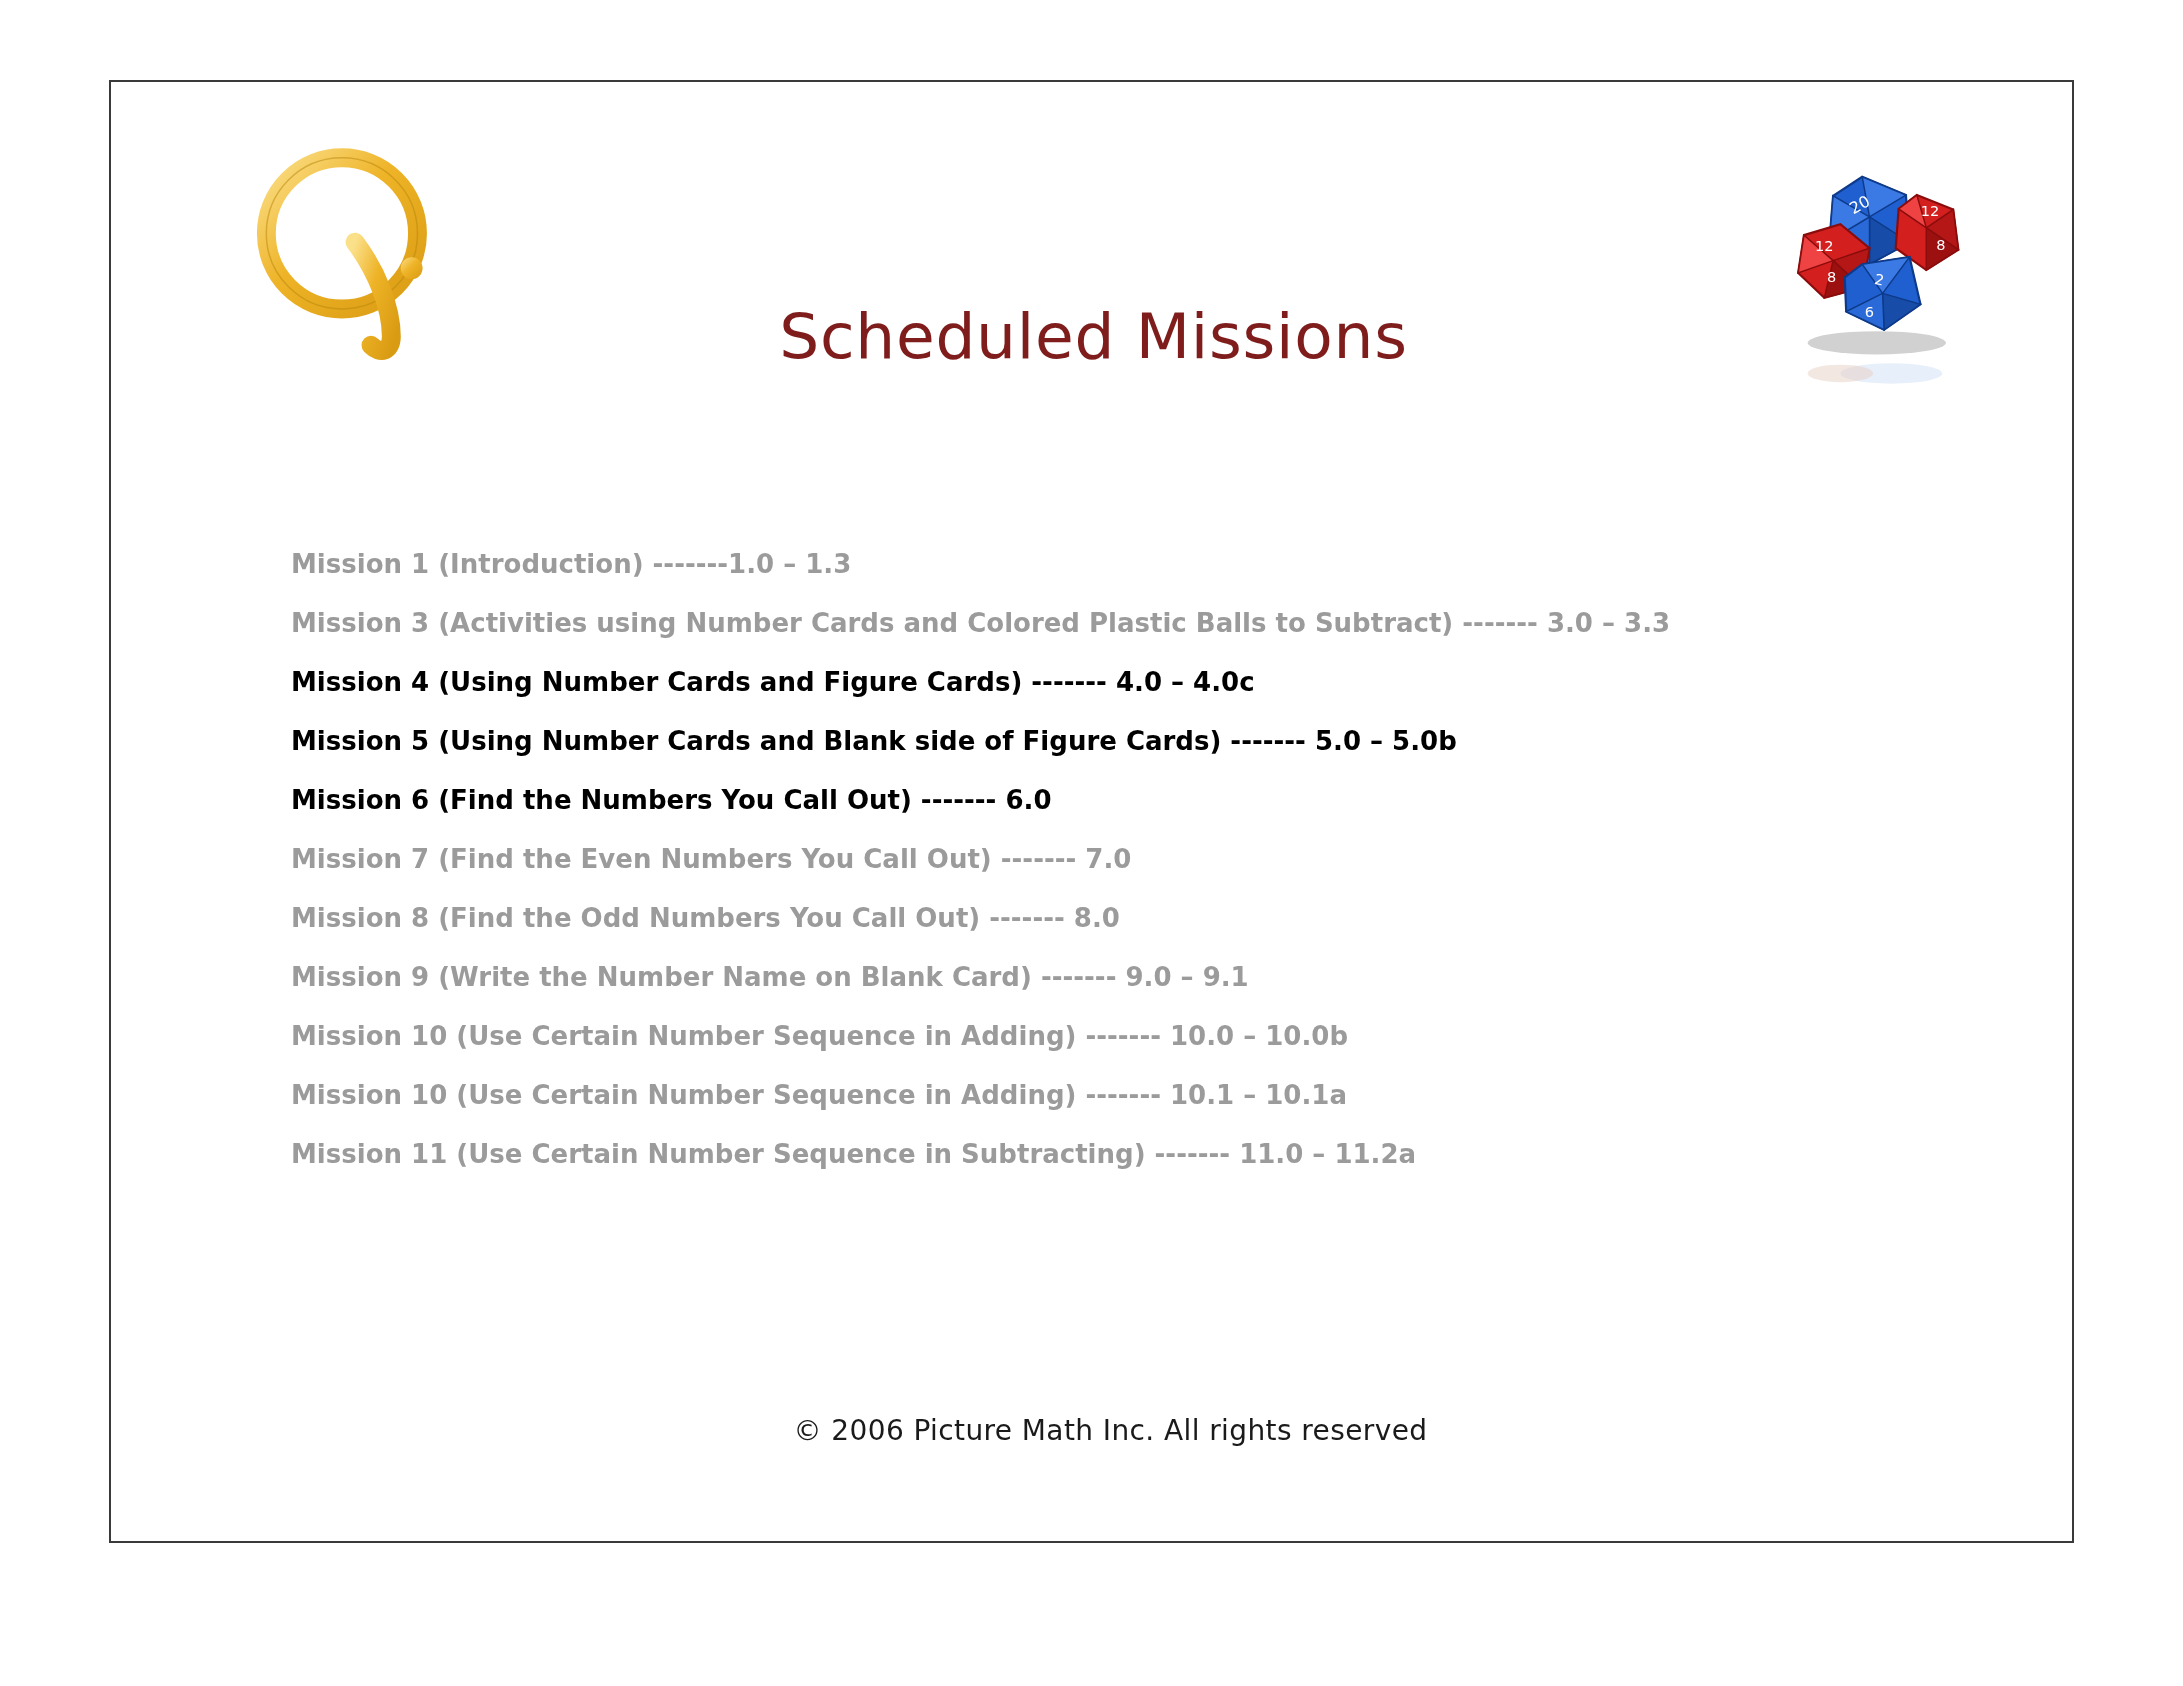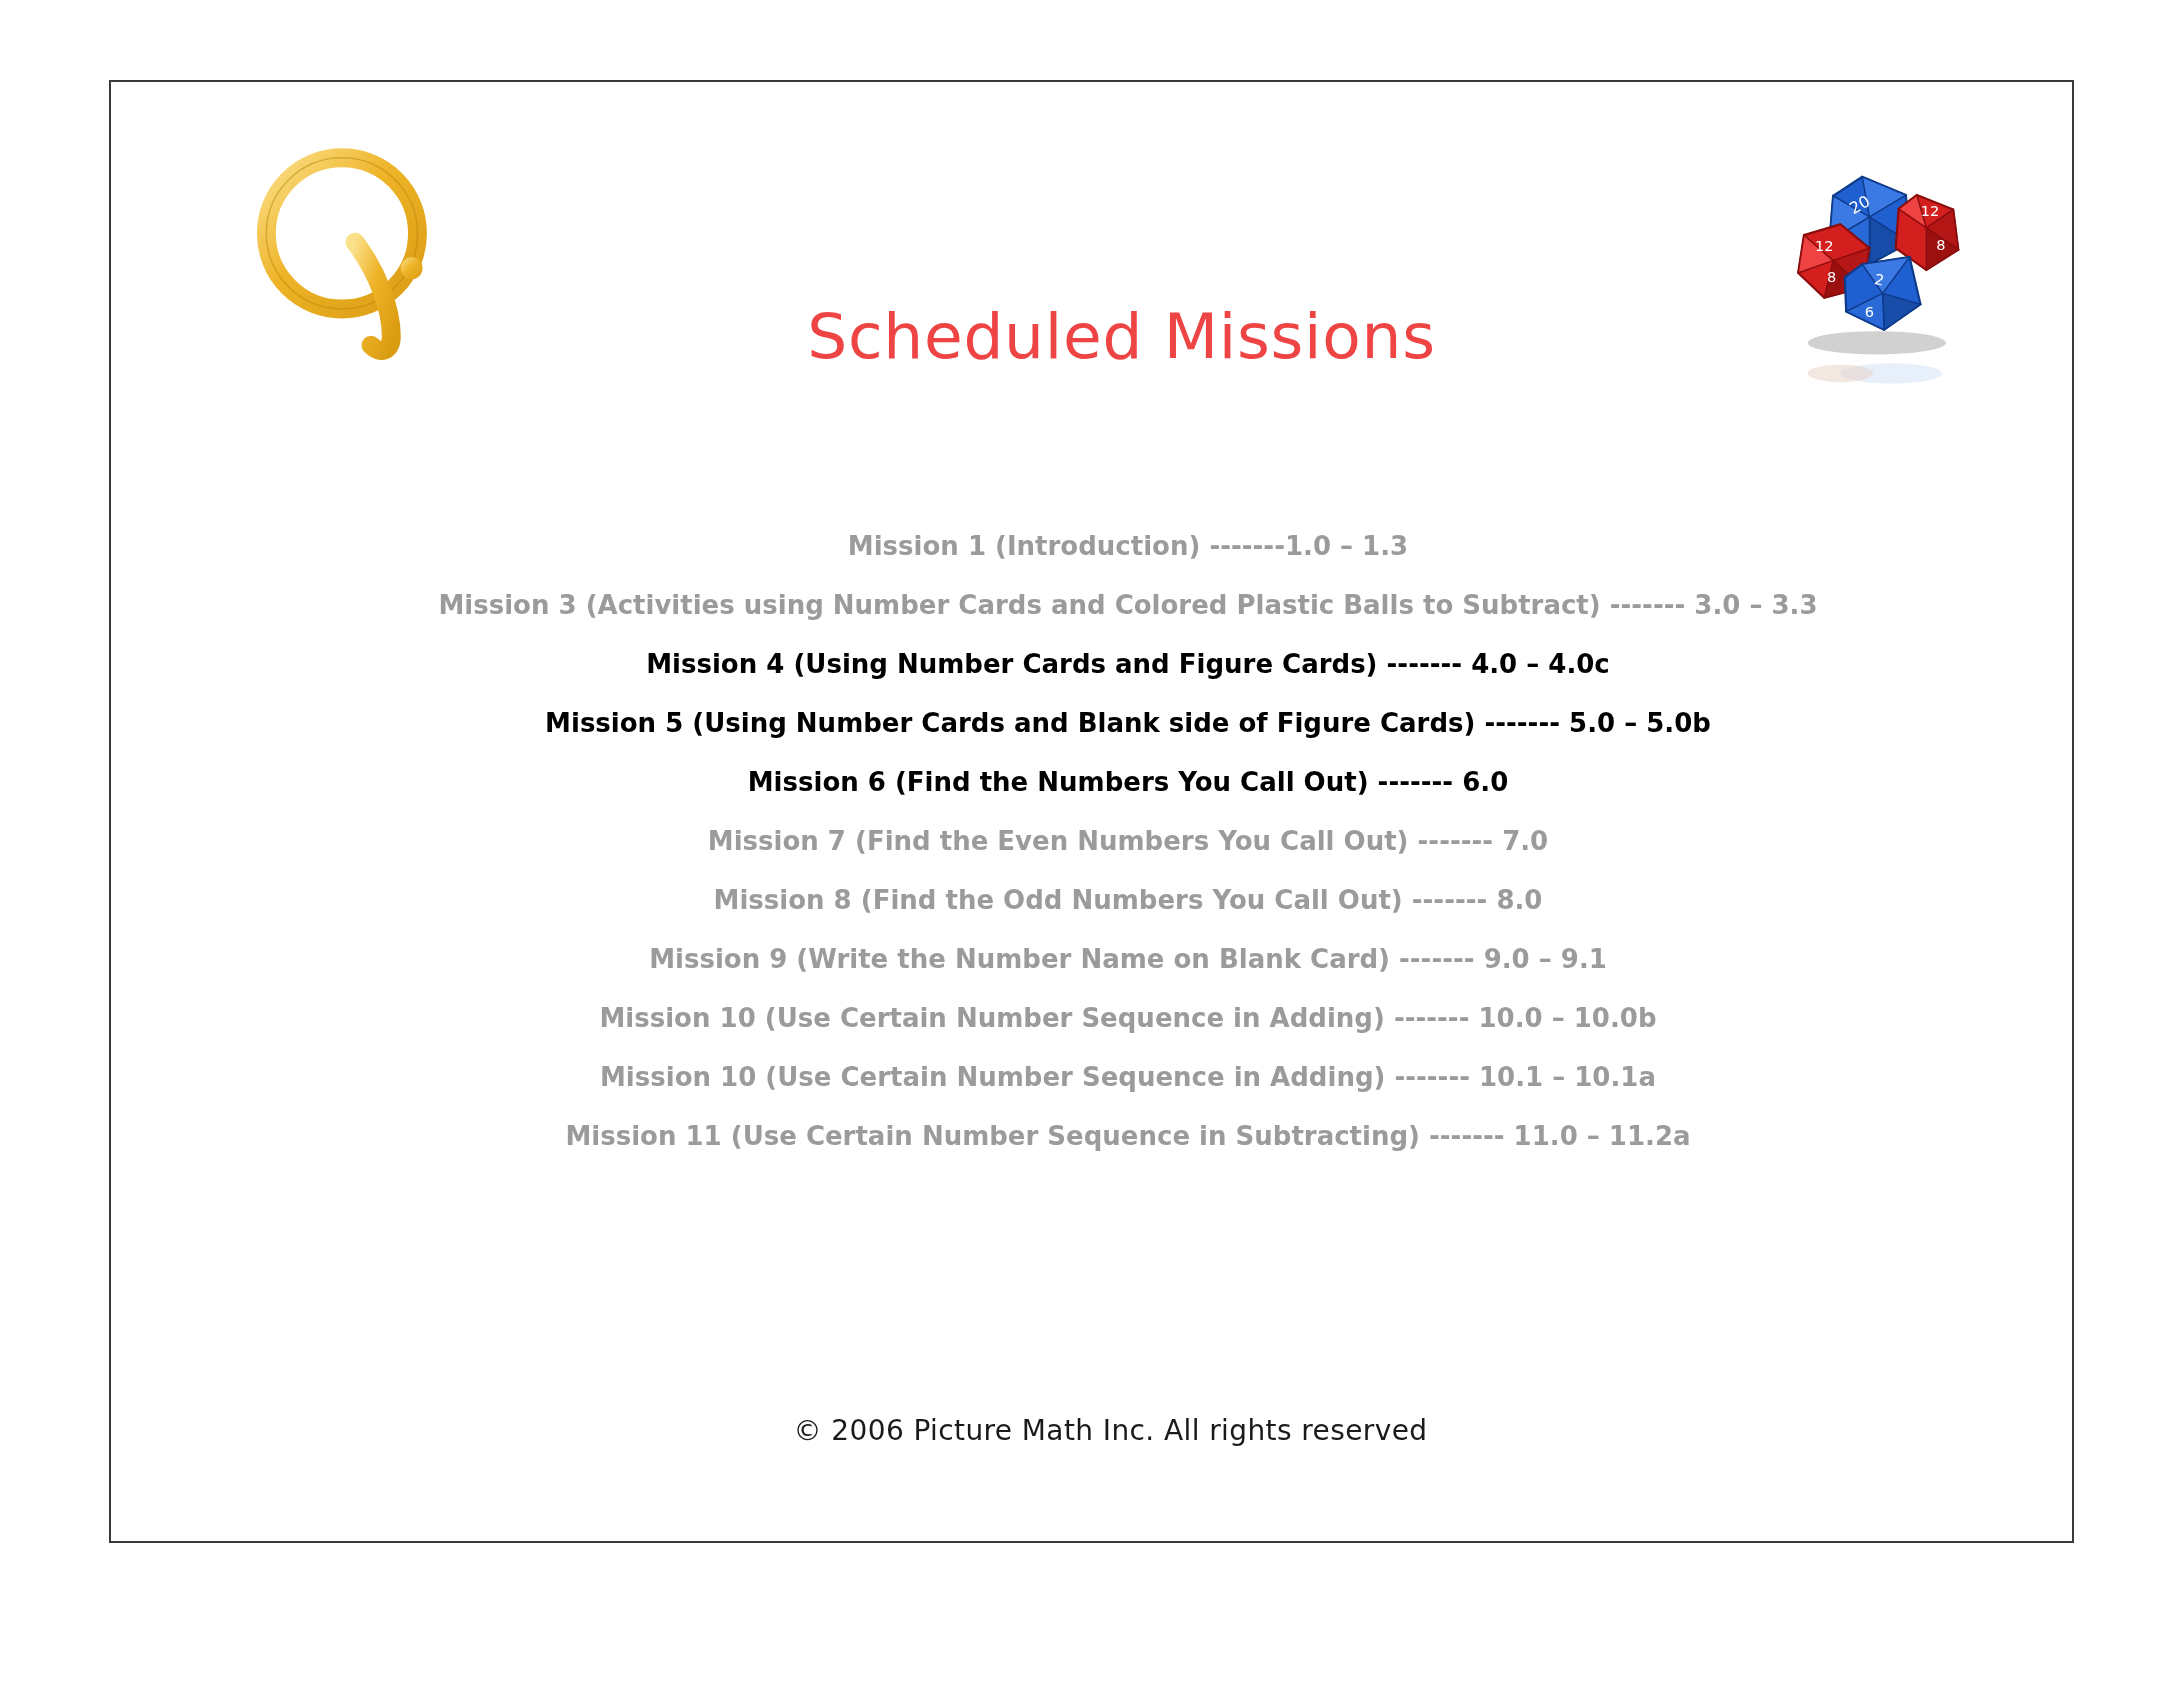--- a/index.html
+++ b/index.html
@@ -38,42 +38,40 @@
   
   .slide-title {
     position: absolute;
     left: 0;
     top: 218px;
     width: 1965px;
     text-align: center;
     font-family: "DejaVu Sans", sans-serif;
     font-size: 63px;
     font-weight: 400;
-    color: #ef4444;
+    color: #7f1d1d;
     letter-spacing: 0.7px;
-    padding-left: 28px;
   }
 
   
   .dice {
     position: absolute;
     right: 86px;
     top: 73px;
     width: 233px;
     height: 233px;
   }
   .dice svg { display: block; }
 
   
   .mission-list {
     position: absolute;
     left: 180px;
-    top: 451px;
+    top: 469px;
     width: 1674px;
-    text-align: center;
   }
   .mission-row {
     font-family: "DejaVu Sans", sans-serif;
     font-size: 26px;
     font-weight: bold;
     line-height: 1.0;
     margin-bottom: 33px;
     white-space: nowrap;
   }
   .mission-row.dim   { color: #9b9b9b; }

